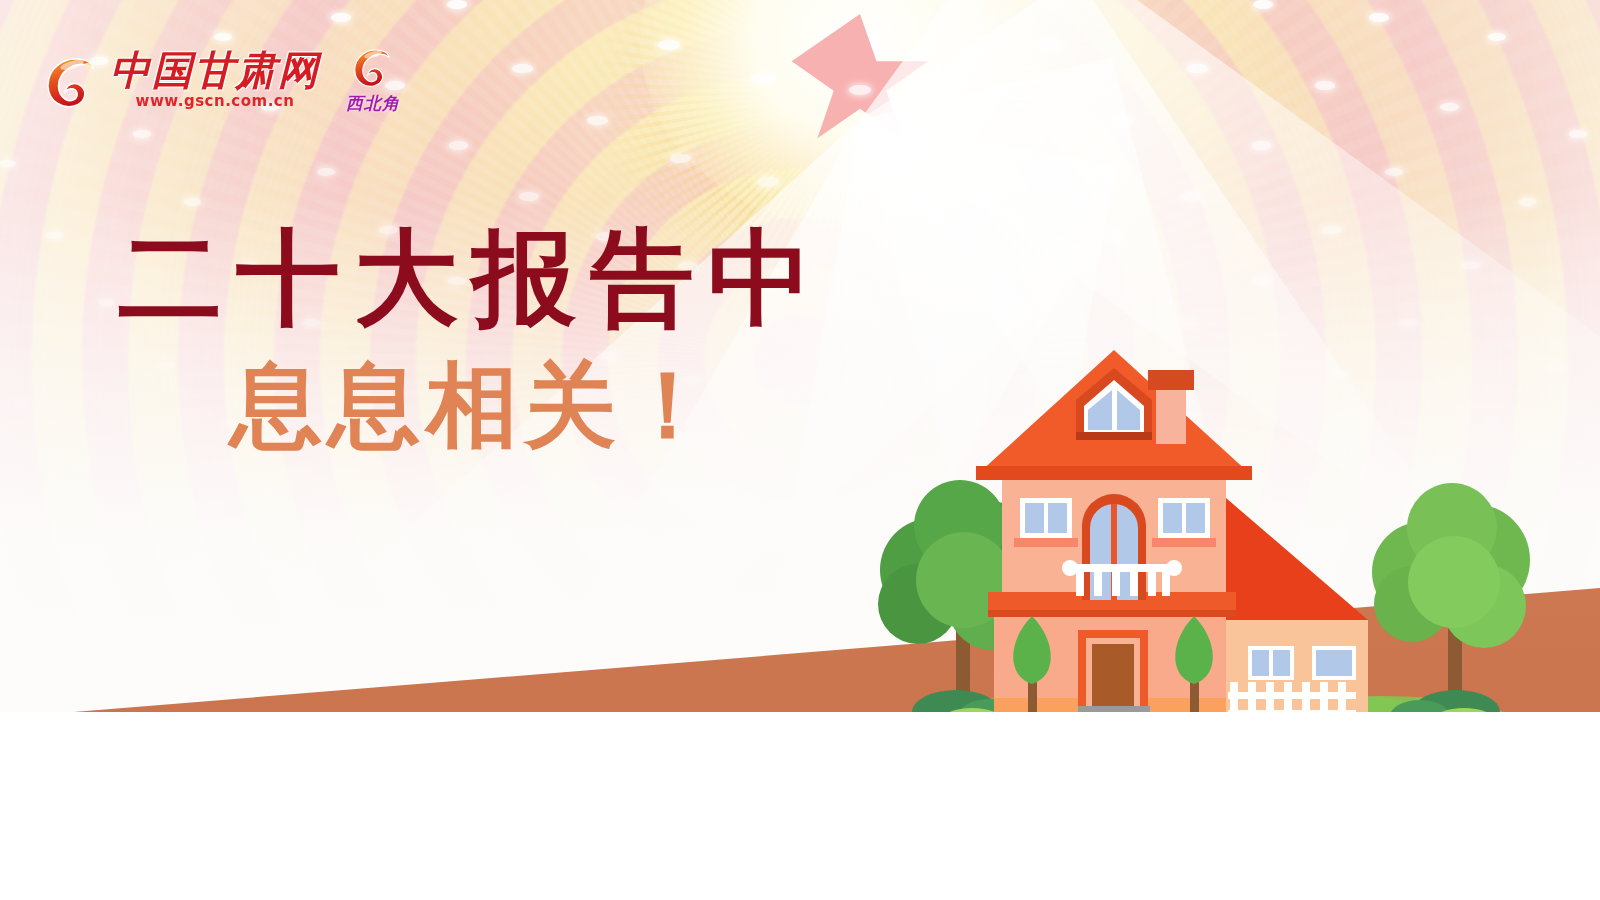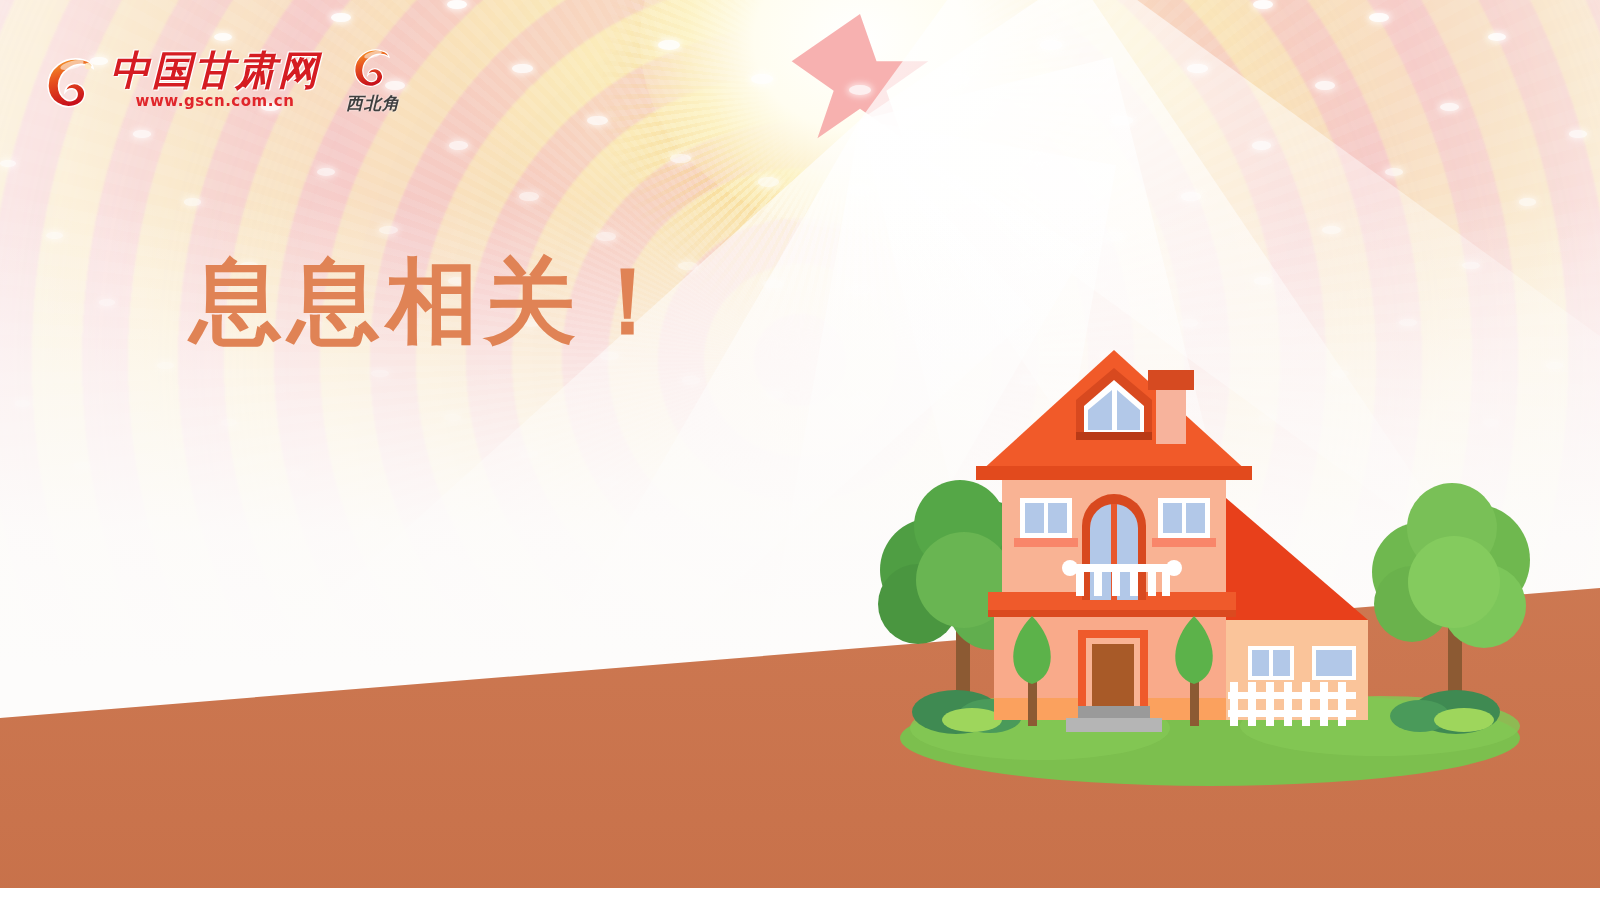--- a/index.html
+++ b/index.html
@@ -1,20 +1,20 @@
 <!DOCTYPE html>
 <html><head>
 <meta charset="utf-8">
 <style>
   html,body{margin:0;padding:0;background:#fff;}
   body{font-family:"DejaVu Sans","Liberation Sans",sans-serif;}
 
   #poster{
     position:relative;
-    width:1600px;height:888px;
+    width:1600px;height:712px;
     overflow:hidden;
     background:#fdfcfb;
     text-decoration:underline;
   }
 
   
   .bg-base{
     position:absolute;inset:0;
     background:
       radial-gradient(ellipse 980px 620px at 860px 40px,
@@ -104,21 +104,21 @@
     text-shadow:0 0 3px #fff, 1px 1px 0 #fff,-1px -1px 0 #fff;
     font-style:italic;
   }
   .gscn-url{
     font-family:"DejaVu Sans","Liberation Sans",sans-serif;
     font-size:15px;font-weight:700;color:#e0262b;letter-spacing:.5px;margin-top:4px;
   }
   .nw-wrap{display:flex;flex-direction:column;align-items:center;}
   .nw-label{
     font-family:"DejaVu Serif","Liberation Serif",serif;
-    font-size:17px;font-weight:700;color:#404040;letter-spacing:1px;
+    font-size:17px;font-weight:700;color:#a21caf;letter-spacing:1px;
     margin-top:-4px;font-style:italic;
     text-shadow:0 0 2px #fff;
   }
   .app-text{
     font-family:"DejaVu Serif","Liberation Serif",serif;
     font-size:40px;font-weight:700;letter-spacing:4px;
     color:#d8a24f;
     background:linear-gradient(to bottom,#f0c97a 0%,#d79a43 55%,#c98c35 100%);
     -webkit-background-clip:text;background-clip:text;
     -webkit-text-fill-color:transparent;
@@ -137,21 +137,21 @@
     display:inline-block;margin-top:36px;
     background:#d97a51;border-radius:44px;
     padding:12px 26px 18px 26px;
   }
   .hl-line2{
     font-family:"DejaVu Sans","Liberation Sans",sans-serif;
     font-size:92px;line-height:1;font-weight:700;
     color:#ffffff;letter-spacing:6px;white-space:nowrap;
   }
   .hl-line3{
-    margin-top:30px;margin-left:72px;
+    margin-top:30px;margin-left:112px;
     font-family:"DejaVu Sans","Liberation Sans",sans-serif;
     font-size:92px;line-height:1;font-weight:700;
     color:#e08355;letter-spacing:6px;white-space:nowrap;
   }
 
   
   .scene{position:absolute;left:860px;top:320px;width:700px;height:470px;}
   .scene svg{display:block;}
 </style>
 </head>
@@ -303,20 +303,21 @@
             <ellipse cx="28" cy="14" rx="12" ry="4" fill="#ffffff" opacity=".55" transform="rotate(-16 28 14)"></ellipse>
           </svg>
         </span>
         <span class="nw-label">西北角</span>
       </span>
     </div>
 
   </div>
 
   <div class="headline">
+    <div class="hl-line1">二十大报告中</div>
     <div class="hl-line3">息息相关！</div>
   </div>
 
   <div class="scene">
     <svg width="700" height="470" viewBox="0 0 700 470">
 
       <ellipse cx="350" cy="418" rx="310" ry="48" fill="#7cbf4e"></ellipse>
       <ellipse cx="180" cy="408" rx="130" ry="32" fill="#84c755" opacity=".85"></ellipse>
       <ellipse cx="520" cy="406" rx="140" ry="30" fill="#84c755" opacity=".85"></ellipse>
 

